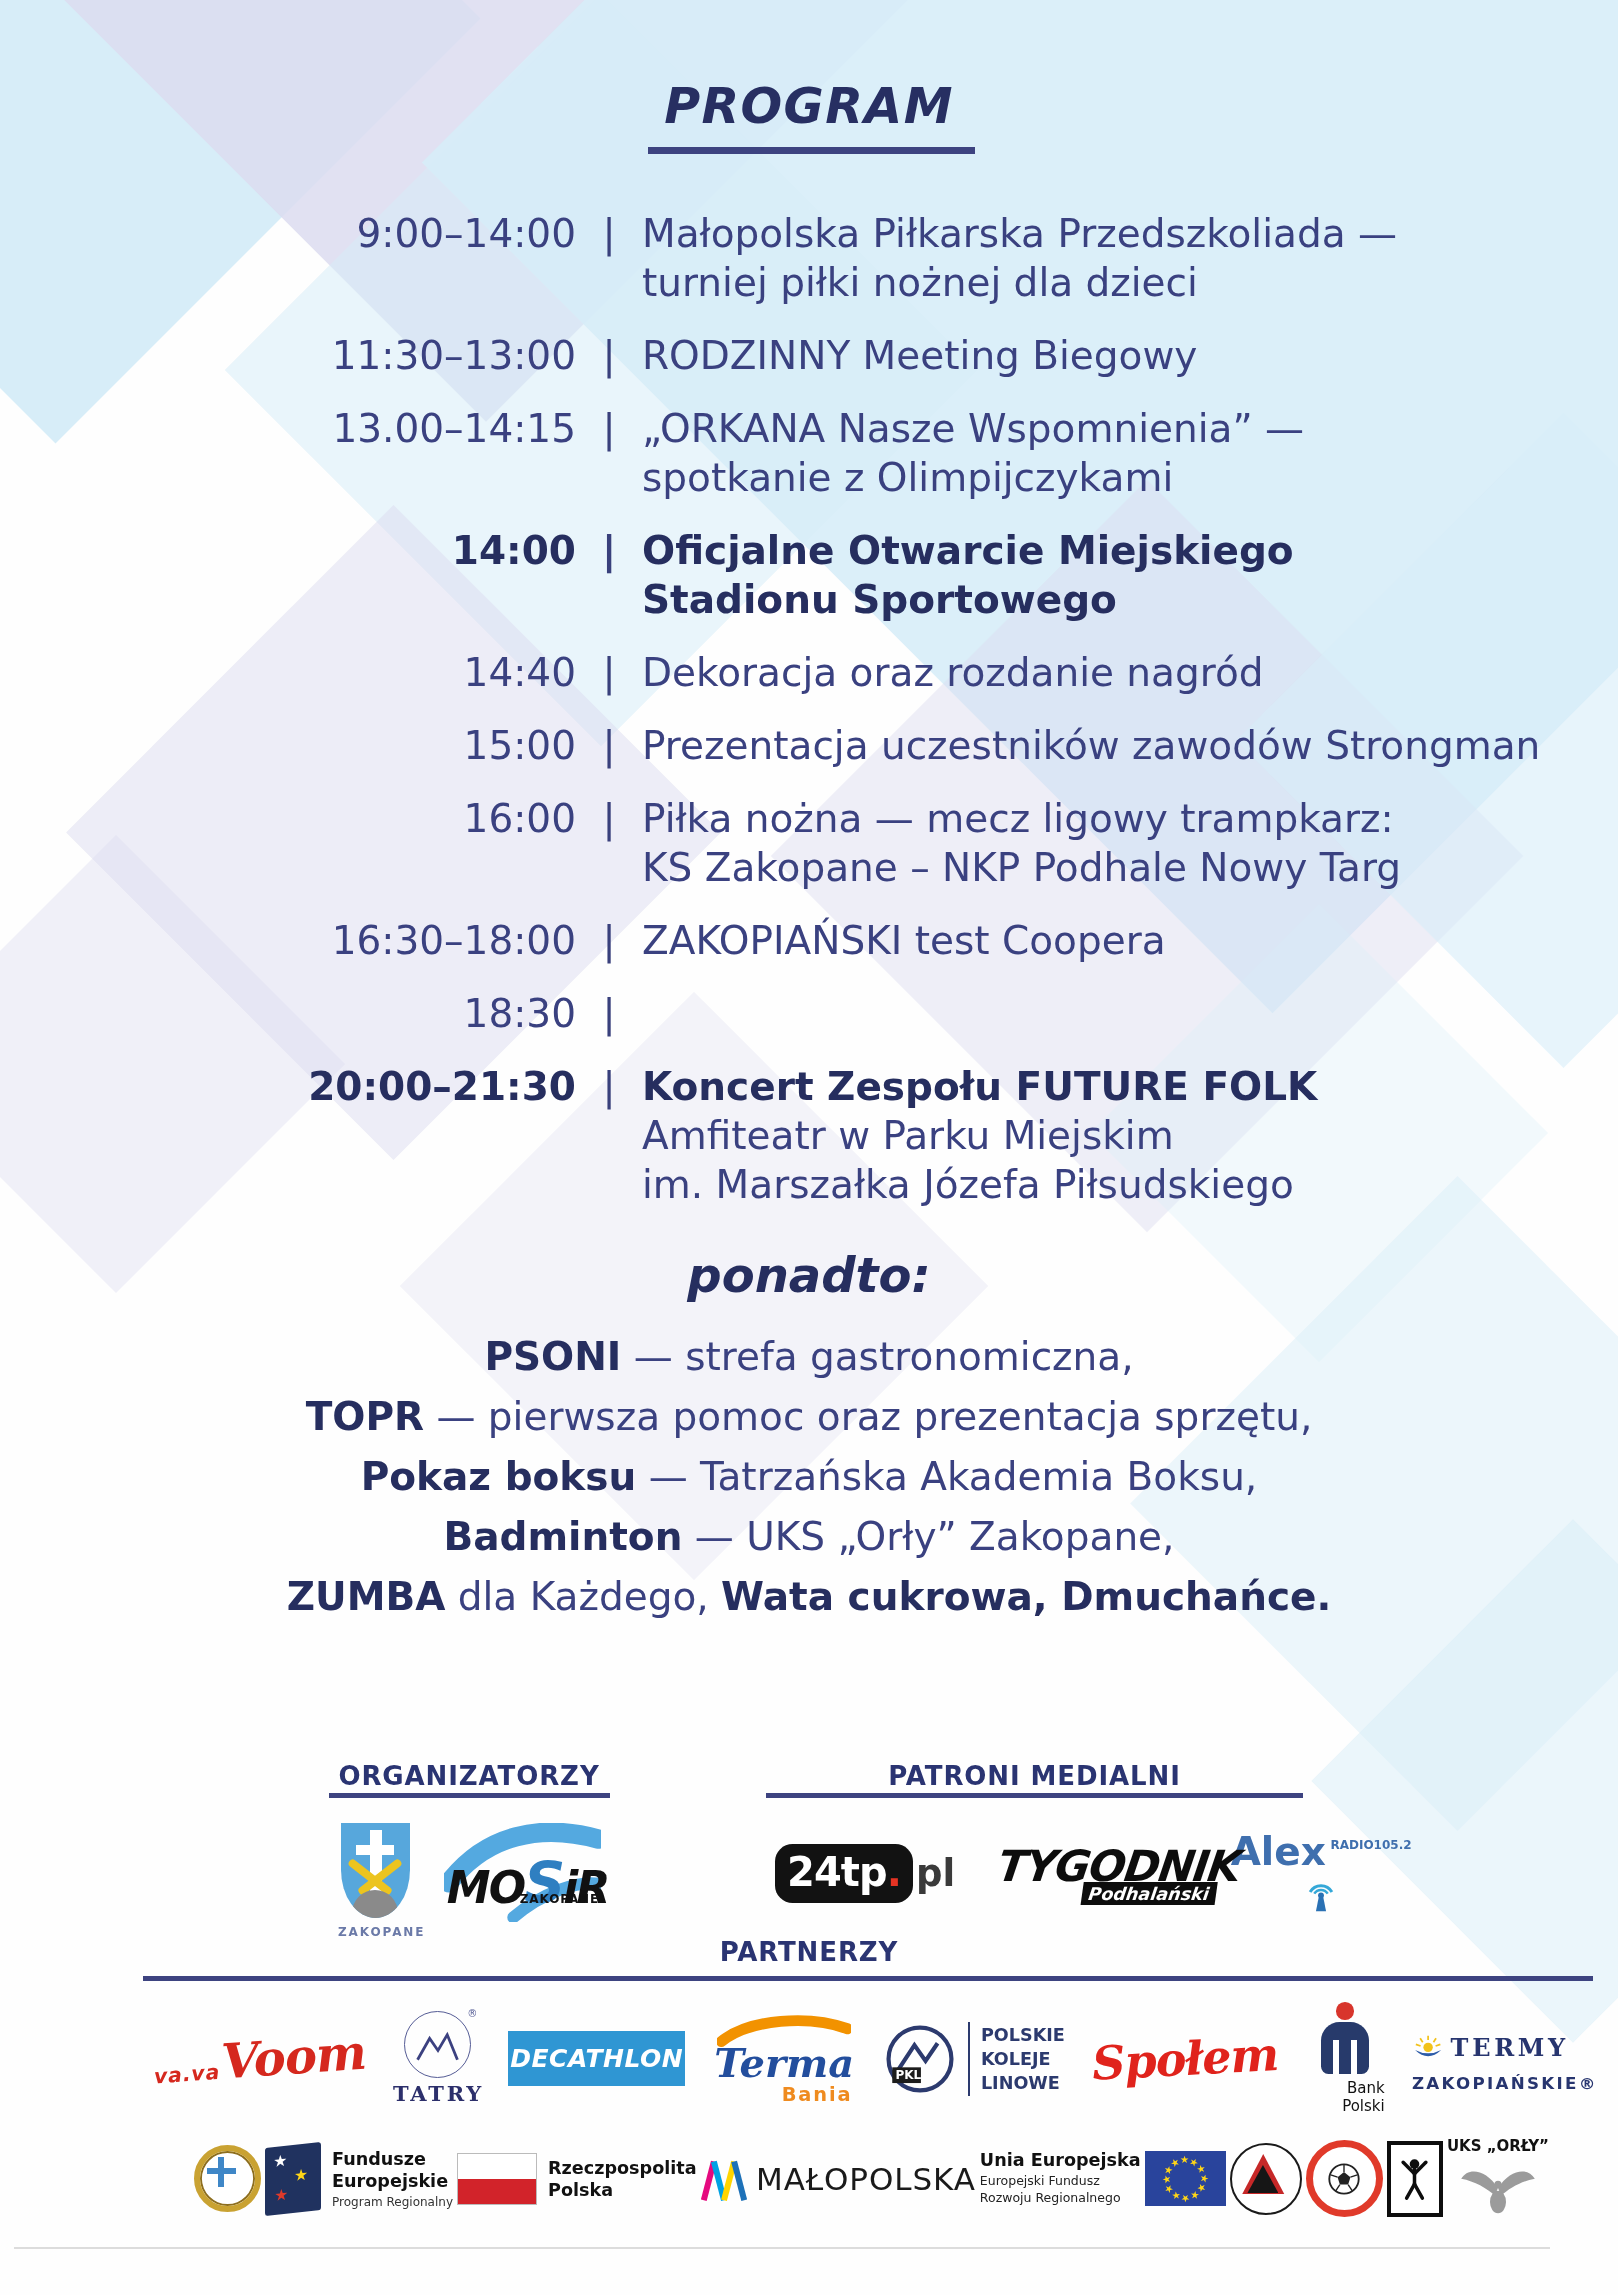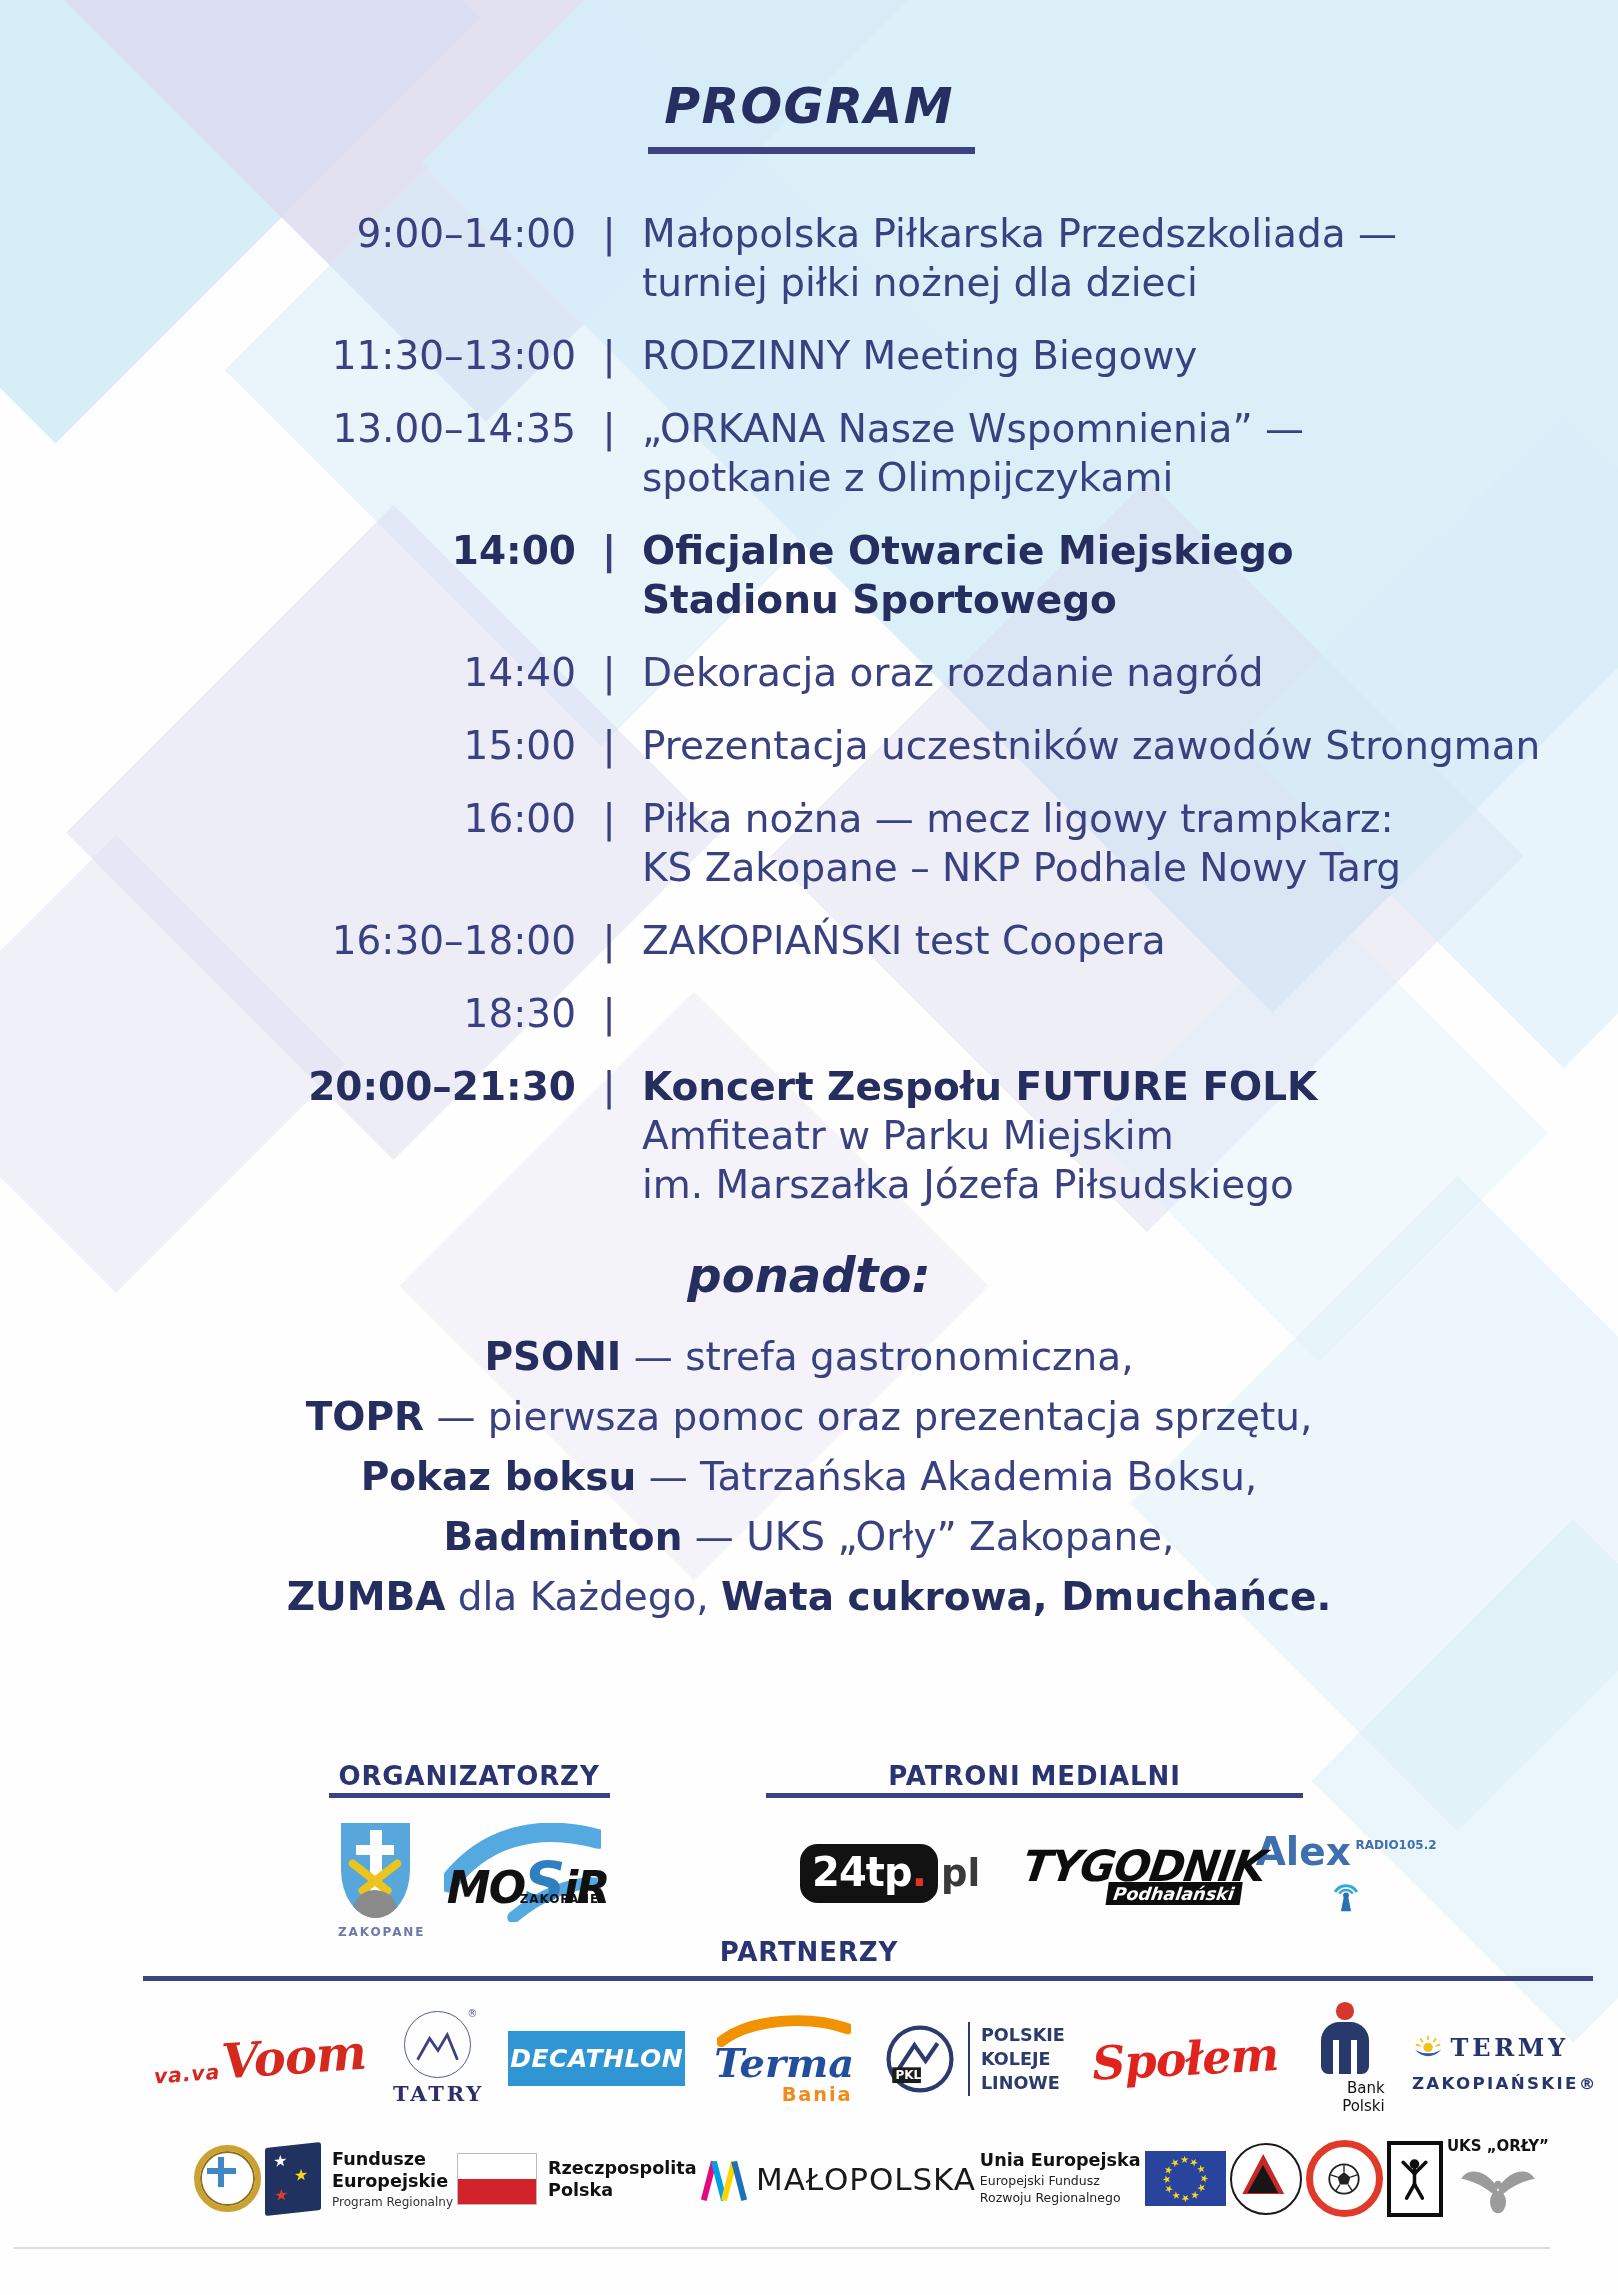--- a/index.html
+++ b/index.html
@@ -48,21 +48,21 @@
   .sec-bar{position:absolute;height:5.1px;background:#3d4380;}
   .org-head{left:328px;top:1761px;width:282px;}
   .org-bar{left:329px;top:1793px;width:281px;}
   .media-head{left:766px;top:1761px;width:537px;}
   .media-bar{left:766px;top:1793px;width:537px;}
   .partners-head{left:0;top:1937px;width:100%;}
   .partners-bar{left:143px;top:1976px;width:1450px;}
 
   
   .org-logos{position:absolute;left:338px;top:1823px;display:flex;align-items:flex-start;gap:32px;}
-  .media-logos{position:absolute;left:775px;top:1832px;display:flex;align-items:center;gap:42px;margin-left:25px;}
+  .media-logos{position:absolute;left:775px;top:1832px;display:flex;align-items:center;gap:42px;}
   .row1{position:absolute;left:153px;top:2003px;width:1416px;height:111px;display:flex;align-items:center;justify-content:space-between;}
   .row2{position:absolute;left:194px;top:2123px;width:1355px;height:111px;display:flex;align-items:center;justify-content:space-between;}
 
   
   .crest{width:74px;text-align:center;}
   .shield{position:relative;width:69px;height:95px;margin:0 auto;background:#57a7dc;
           border-radius:0 0 35px 35px / 0 0 49px 49px;overflow:hidden;}
   .cr-v{position:absolute;left:29px;top:6.5px;width:12px;height:65px;background:#fff;}
   .cr-h{position:absolute;left:15.7px;top:22px;width:38px;height:10.2px;background:#fff;}
   .key{position:absolute;top:50px;width:52px;height:8.3px;background:#ecc41f;border-radius:3.7px;}
@@ -241,21 +241,21 @@
 
     <div class="srow">
       <div class="time">11:30–13:00</div>
       <div class="sep">|</div>
       <div class="desc">
         <div>RODZINNY Meeting Biegowy</div>
       </div>
     </div>
 
     <div class="srow">
-      <div class="time">13.00–14:35</div>
+      <div class="time">13.00–14:15</div>
       <div class="sep">|</div>
       <div class="desc">
         <div>„ORKANA Nasze Wspomnienia” —</div>
         <div>spotkanie z Olimpijczykami</div>
       </div>
     </div>
 
     <div class="srow bold">
       <div class="time">14:00</div>
       <div class="sep">|</div>

